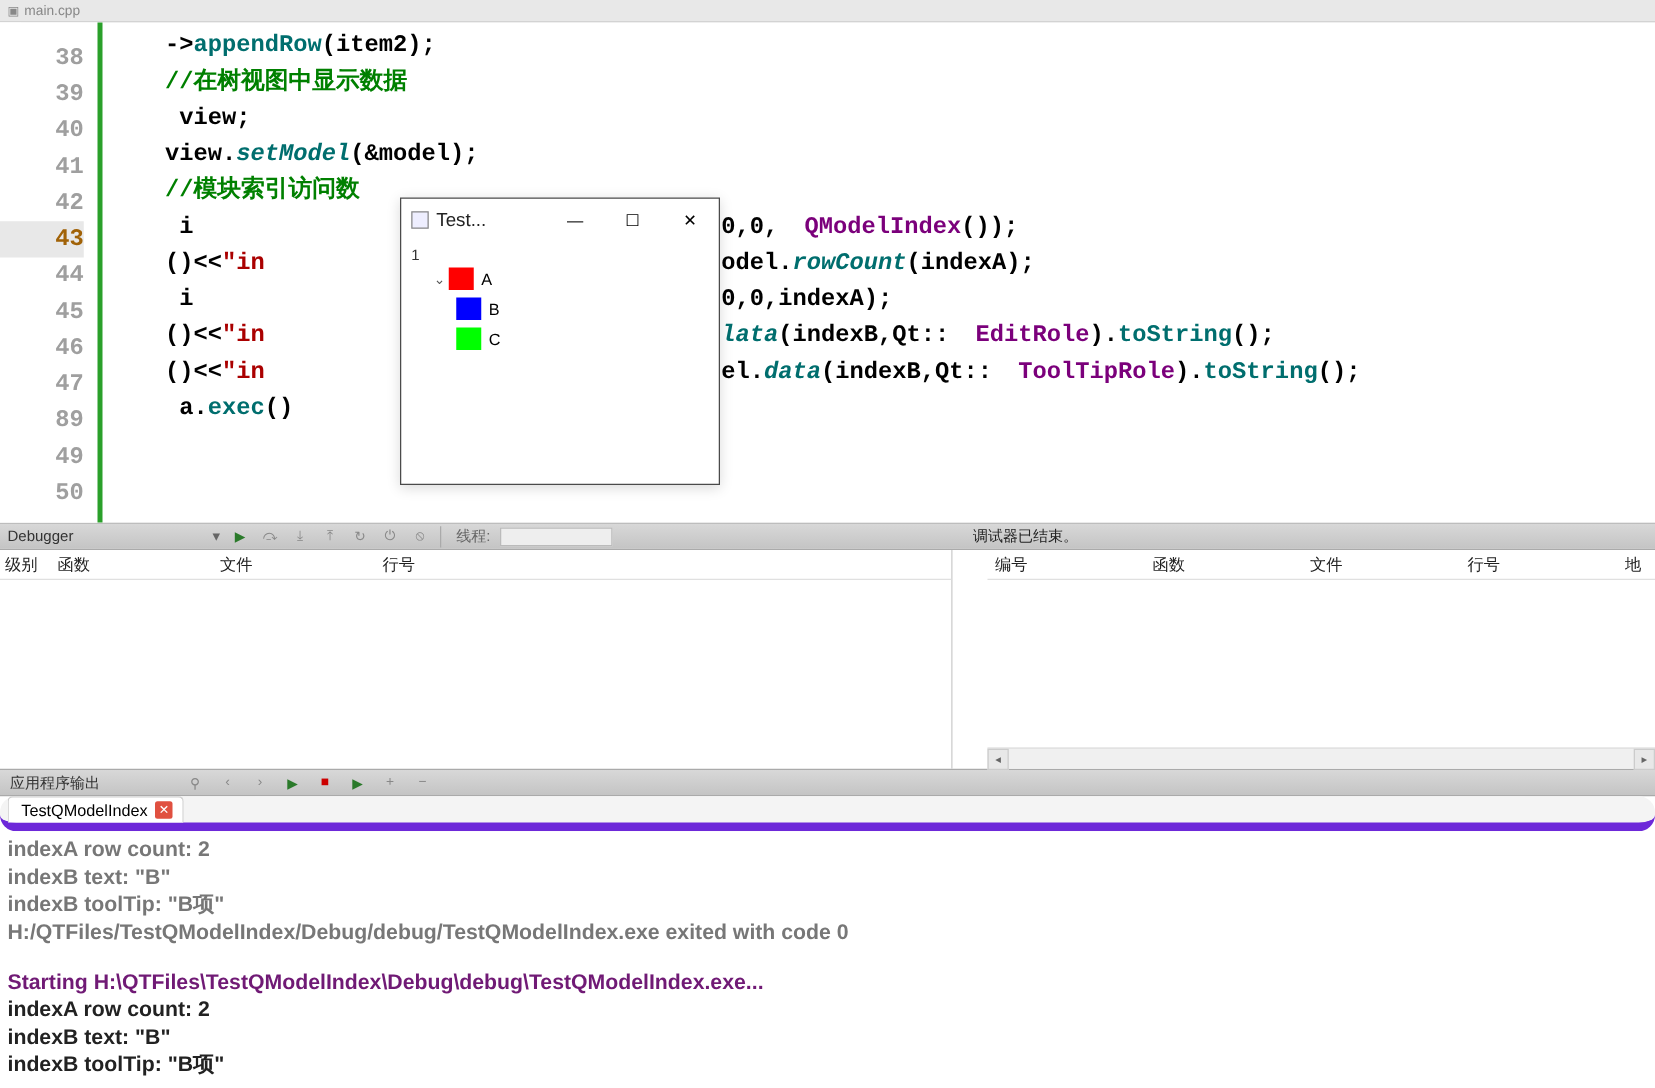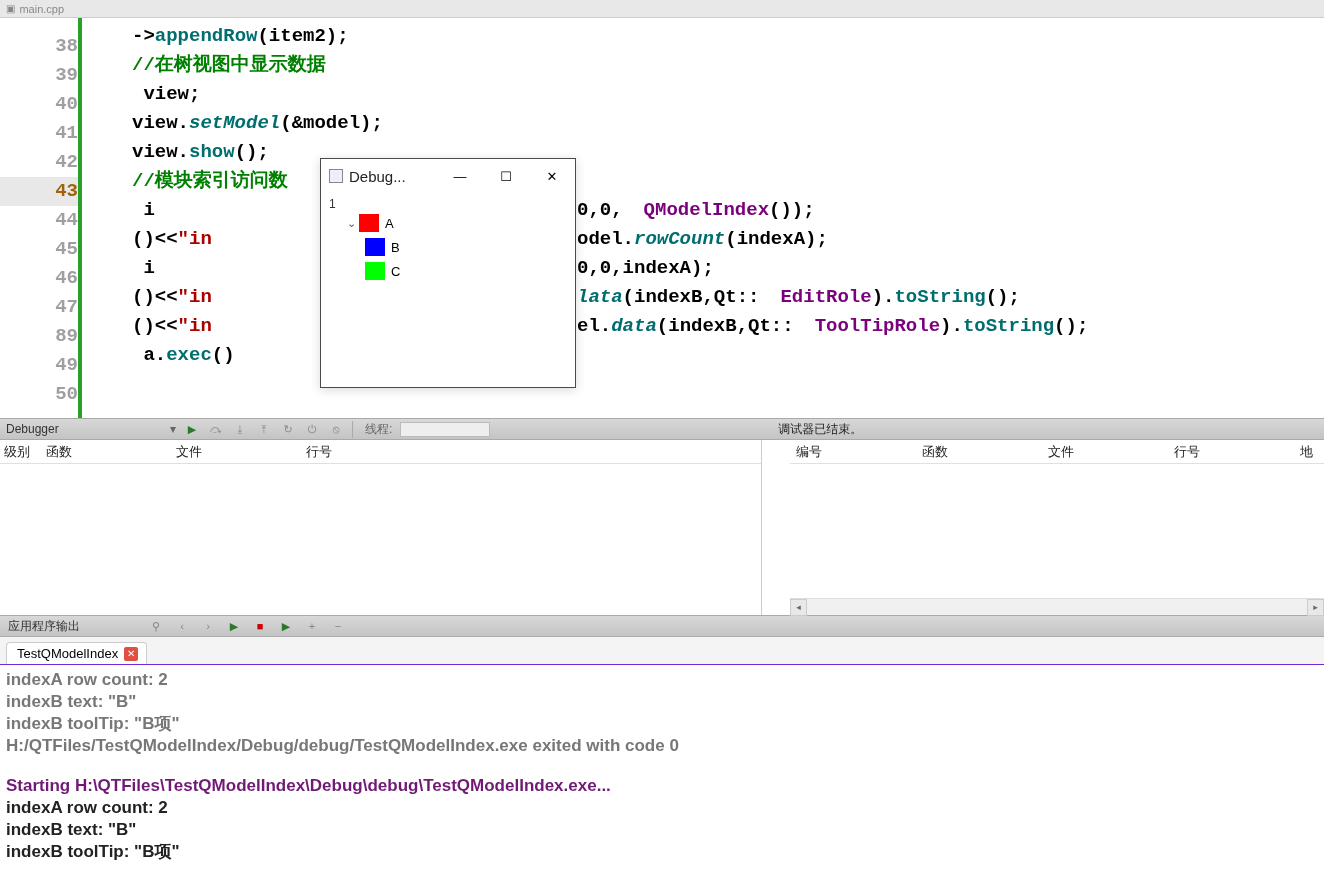--- a/index.html
+++ b/index.html
@@ -15,21 +15,21 @@
   .editor-area {
     position: relative;
     height: 400px;
     background: #fff;
     display: flex;
   }
   .gutter {
     width: 82px;
     background: #fff;
     text-align: right;
-    padding-right: 0;
+    padding-right: 11px;
     color: #9f9f9f;
     font-size: 19px;
     font-weight: bold;
     line-height: 29px;
     padding-top: 14px;
     border-right: 4px solid #2aa02a;
   }
   .gutter .ln.current { color: #a16207; background: #e8e8e8; }
   .code {
     flex: 1;
@@ -147,25 +147,26 @@
     display:flex;align-items:center;
     font-family:"Segoe UI",Tahoma,sans-serif;font-size:12px;color:#333;
     padding-left:8px; gap:10px; font-weight:normal;
   }
   .output-bar .ob-icon{width:16px;height:16px;display:inline-flex;align-items:center;justify-content:center;font-size:11px;}
   .ob-stop{color:#c00;} .ob-play{color:#2a7a2a;} .ob-grey{color:#888;}
 
   .output-tabs {
     height: 28px;
     background:#f4f4f4;
-    border-bottom:1px solid #6d28d9;
-    display:flex;align-items:flex-end;
+    border-bottom:7px solid #6d28d9;
+    display:flex;
     padding-left:6px;
     font-family:"Segoe UI",Tahoma,sans-serif;font-size:13px;
     font-weight:normal;
+    border-radius:13px;
   }
   .output-tab {
     background:#fff;border:1px solid #ccc;border-bottom:none;
     border-radius:4px 4px 0 0;
     padding:3px 8px 3px 10px;
     display:flex;align-items:center;gap:6px;
   }
   .tab-close { width:14px;height:14px;background:#e05040;color:#fff;font-size:10px;border-radius:2px;display:flex;align-items:center;justify-content:center;}
 
   .output-body {
@@ -219,35 +220,34 @@
       <div class="ln">47</div>
       <div class="ln">89</div>
       <div class="ln">49</div>
       <div class="ln">50</div>
     </div>
   <div class="code" id="code">
       <div style="white-space: pre;"><span class=""></span><span class="t-black">-&gt;</span><span class="t-teal">appendRow</span><span class="t-black">(item2);</span></div>
       <div style="white-space: pre;"><span class="t-green">//在树视图中显示数据</span></div>
       <div style="white-space: pre;"><span class=""></span><span class="t-black"> view;</span></div>
       <div style="white-space: pre;"><span class="t-black">view.</span><span class="t-teal t-italic">setModel</span><span class="t-black">(&amp;model);</span></div>
-      <div style="white-space: pre;"><span class="t-black">view.</span><span class="t-teal">show</span><span class="t-black">();</span></div>
       <div style="white-space: pre;"><span class="t-green">//模块索引访问数</span></div>
       <div style="white-space: pre;"><span style="display:inline-block;width:190px;overflow:hidden;vertical-align:top;"><span class=""></span><span class="t-black"> i</span></span><span style="display:inline-block;width:255px;"></span><span class="t-black">0,0,</span><span class="t-purple">QModelIndex</span><span class="t-black">());</span></div>
       <div style="white-space: pre;"><span style="display:inline-block;width:190px;overflow:hidden;vertical-align:top;"><span class=""></span><span class="t-black">()&lt;&lt;</span><span class="t-red">"in</span></span><span style="display:inline-block;width:255px;"></span><span class="t-black">odel.</span><span class="t-teal t-italic">rowCount</span><span class="t-black">(indexA);</span></div>
       <div style="white-space: pre;"><span style="display:inline-block;width:190px;overflow:hidden;vertical-align:top;"><span class=""></span><span class="t-black"> i</span></span><span style="display:inline-block;width:255px;"></span><span class="t-black">0,0,indexA);</span></div>
       <div style="white-space: pre;"><span style="display:inline-block;width:190px;overflow:hidden;vertical-align:top;"><span class=""></span><span class="t-black">()&lt;&lt;</span><span class="t-red">"in</span></span><span style="display:inline-block;width:255px;"></span><span class="t-teal t-italic">lata</span><span class="t-black">(indexB,Qt::</span><span class="t-purple">EditRole</span><span class="t-black">).</span><span class="t-teal">toString</span><span class="t-black">();</span></div>
       <div style="white-space: pre;"><span style="display:inline-block;width:190px;overflow:hidden;vertical-align:top;"><span class=""></span><span class="t-black">()&lt;&lt;</span><span class="t-red">"in</span></span><span style="display:inline-block;width:255px;"></span><span class="t-black">el.</span><span class="t-teal t-italic">data</span><span class="t-black">(indexB,Qt::</span><span class="t-purple">ToolTipRole</span><span class="t-black">).</span><span class="t-teal">toString</span><span class="t-black">();</span></div>
       <div style="white-space: pre;"><span class=""></span><span class="t-black"> a.</span><span class="t-teal">exec</span><span class="t-black">()</span></div>
       <div style="white-space: pre;"></div>
     </div>
 
   <div class="popup-window">
     <div class="popup-titlebar">
       <span class="popup-appicon"></span>
-      <span class="popup-title">Debug...</span>
+      <span class="popup-title">Test...</span>
       <span class="popup-btn">—</span>
       <span class="popup-btn">☐</span>
       <span class="popup-btn">✕</span>
     </div>
     <div class="popup-body">
       <div style="font-size:12px;color:#333;">1</div>
       <div id="tree-rows">
           <div class="tree-row">
             <span class="tree-indent"></span>
             <span class="expander">⌄</span>

